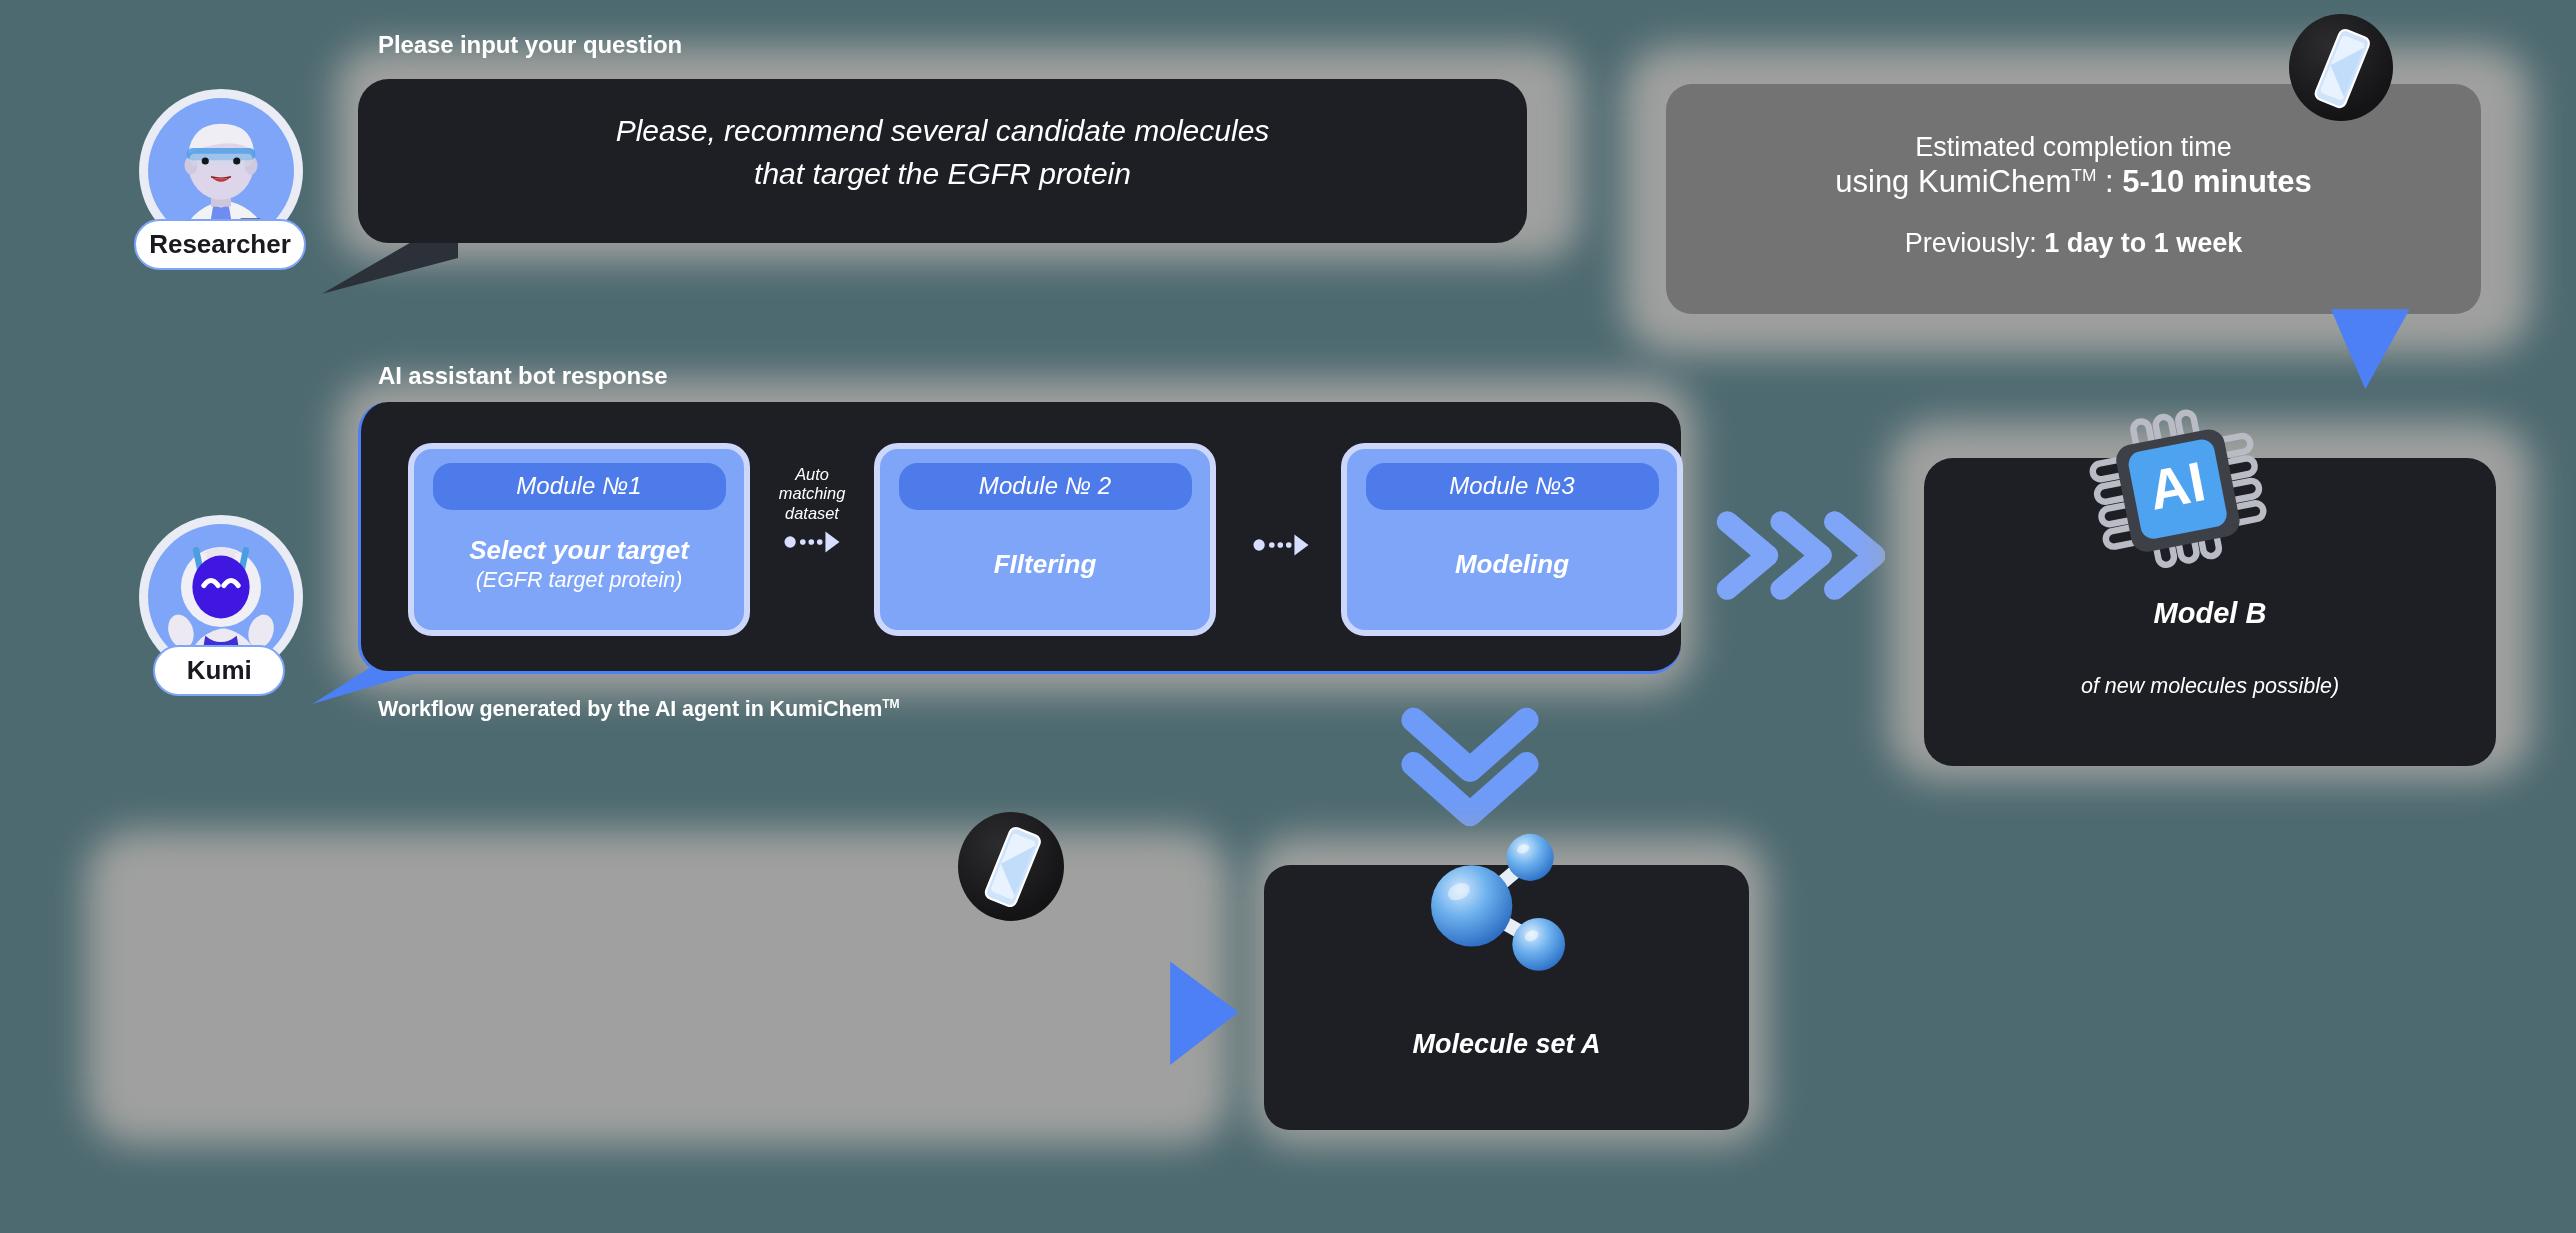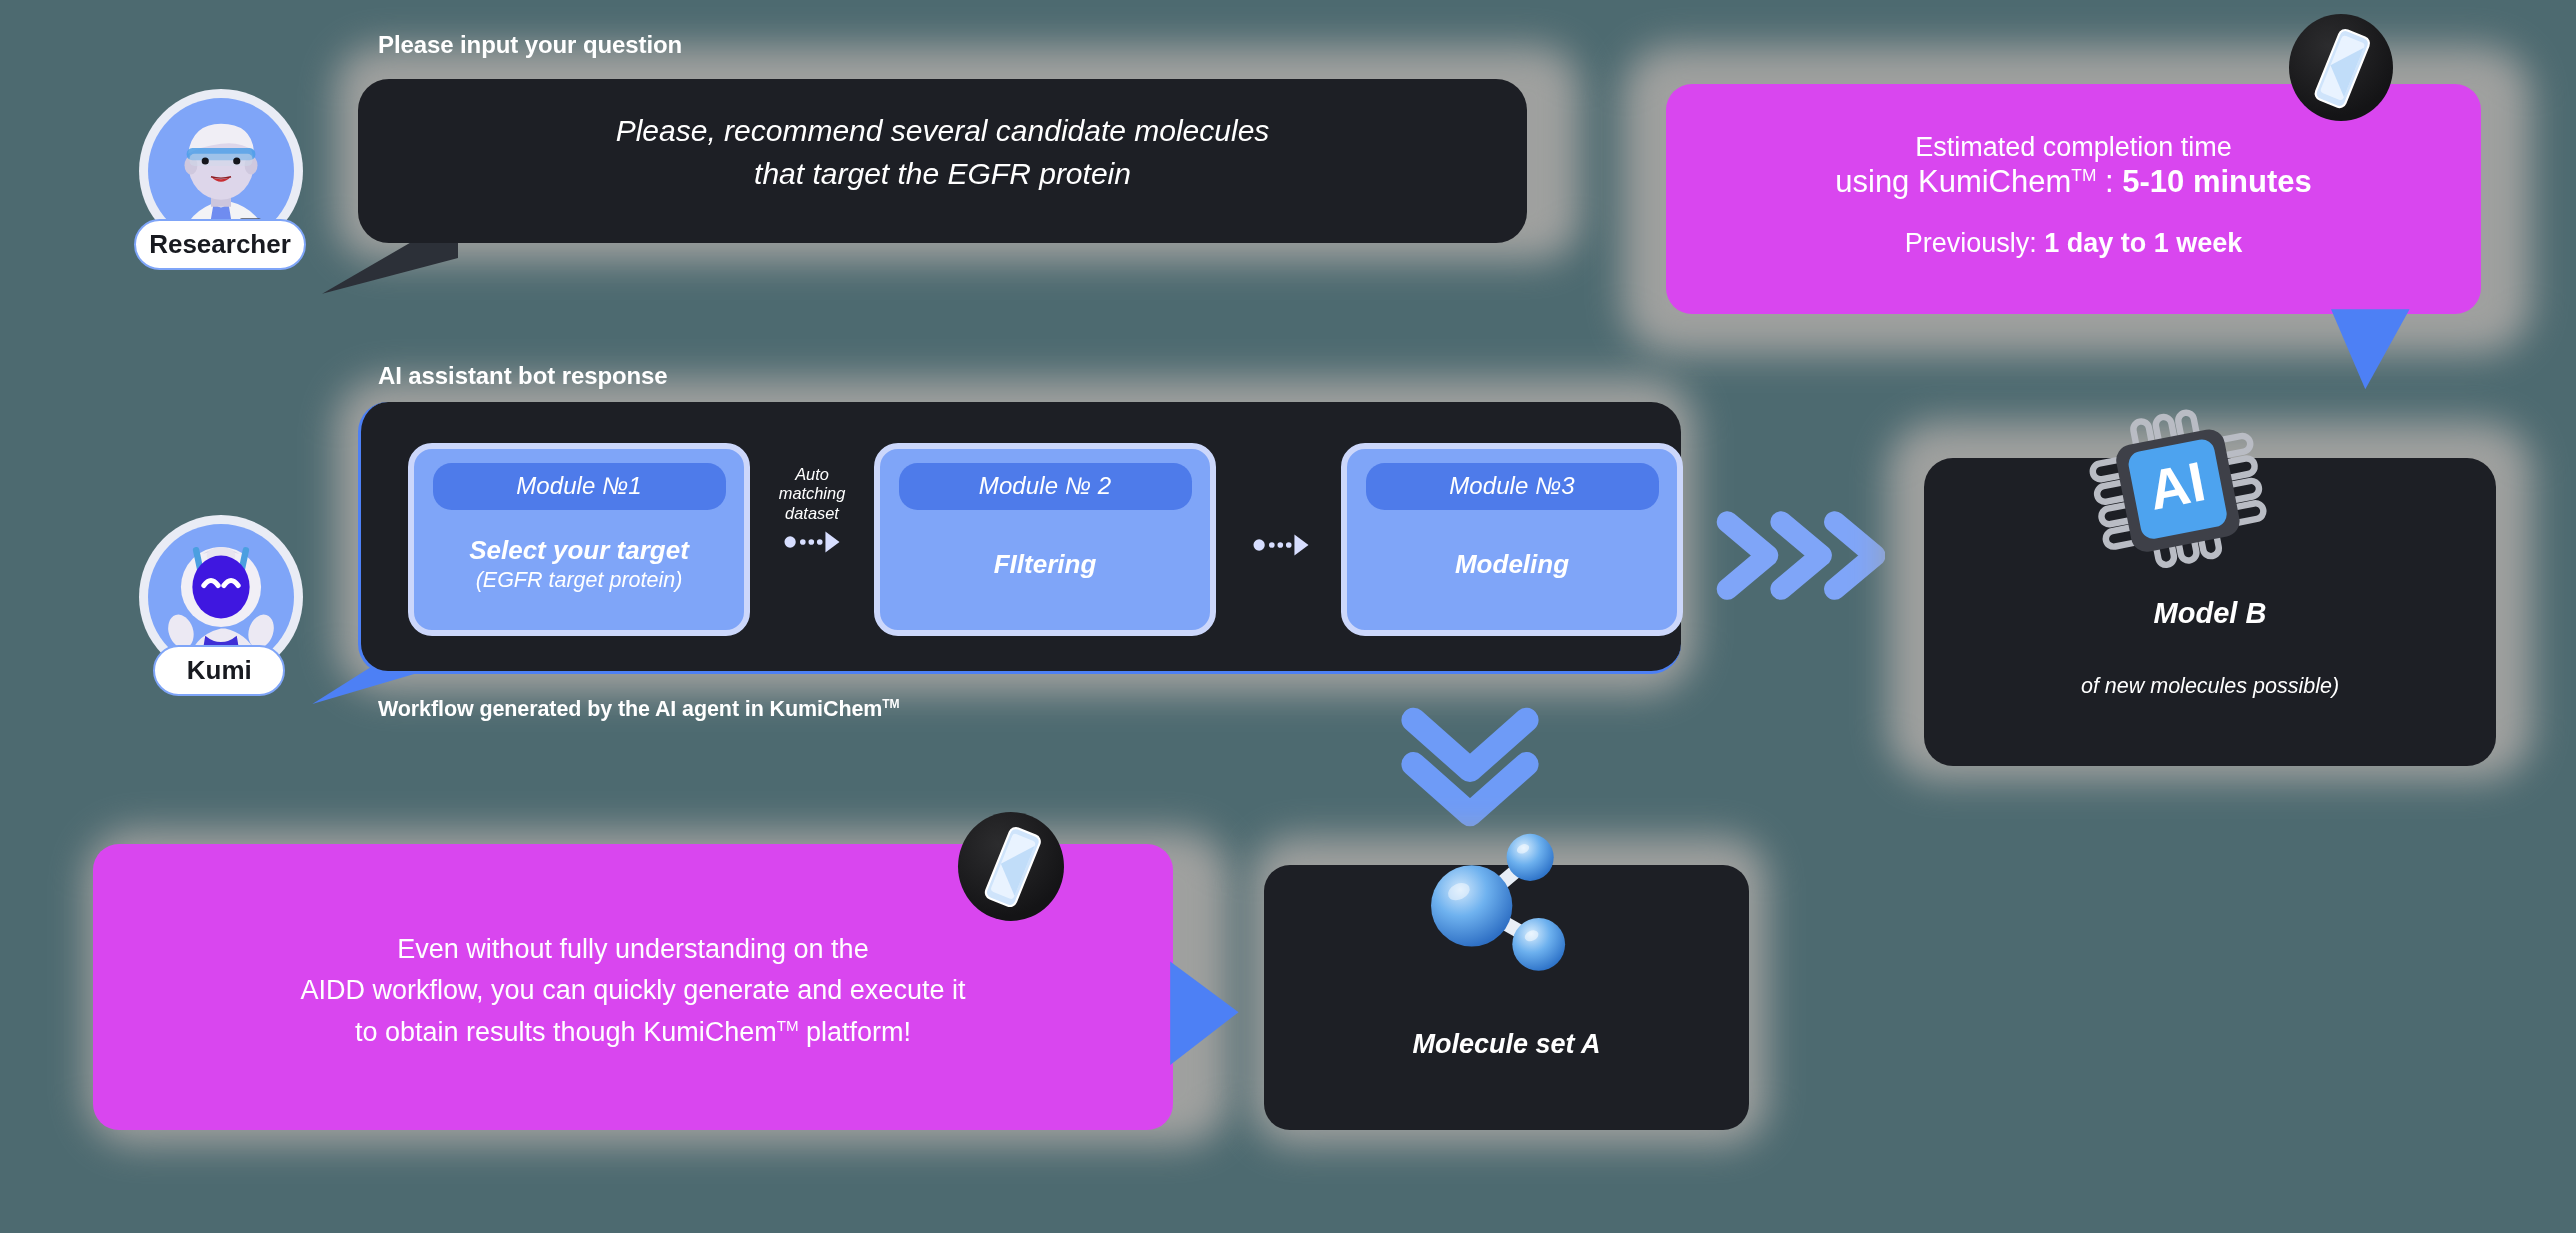--- a/index.html
+++ b/index.html
@@ -21,21 +21,21 @@
 
   
   .dark-card {
     position: absolute;
     background: #1d1f25;
     border-radius: 33px;
     font-style: italic;
   }
   .blue-card {
     position: absolute;
-    background: #d946ef;
+    background: #737373;
     border-radius: 29px;
   }
 
   
   .caption {
     position: absolute;
     color: #ffffff;
     font-weight: bold;
     letter-spacing: -0.1px;
     white-space: nowrap;
@@ -362,27 +362,20 @@
     <svg width="150" height="129" viewBox="0 0 210 180">
       <g fill="none" stroke="#6e9bf7" stroke-width="34" stroke-linecap="round" stroke-linejoin="round">
         <polyline points="26,22 105,92 184,22"></polyline>
         <polyline points="26,84 105,154 184,84"></polyline>
       </g>
     </svg>
   </div>
 
   <div class="glow" style="left:86px;top:830px;width:1144px;height:315px;border-radius:50px;"></div>
 
-  <div class="blue-card" style="left:93px;top:844px;width:1080px;height:286px;border-radius:26px;z-index:3;">
-    <div class="chat-text" style="top:86px;font-size:27px;">Even without fully understanding on the</div>
-    <div class="chat-text" style="top:127px;font-size:27px;">AIDD workflow, you can quickly generate and execute it</div>
-    <div class="chat-text" style="top:169px;font-size:27px;">
-      <span>to obtain results though KumiChem</span><sup>TM</sup><span> platform!</span>
-    </div>
-  </div>
 
   <svg style="position:absolute;left:1170px;top:958px;width:93px;height:114px;z-index:4" viewBox="0 0 130 160" width="93" height="114">
     <path d="M 0 5 L 96 76 L 0 150 Z" fill="#4d80f5"></path>
   </svg>
 
   <div class="badge-circle" style="left:958px;top:812px;width:106px;height:109px;">
     <svg width="87" height="87" viewBox="0 0 120 120">
       <g transform="rotate(22 60 60)">
         <rect x="40" y="8" width="44" height="104" rx="9" fill="#cfe4fb" stroke="#ffffff" stroke-width="3"></rect>
         <rect x="45" y="16" width="34" height="86" rx="5" fill="#e9f3ff"></rect>

